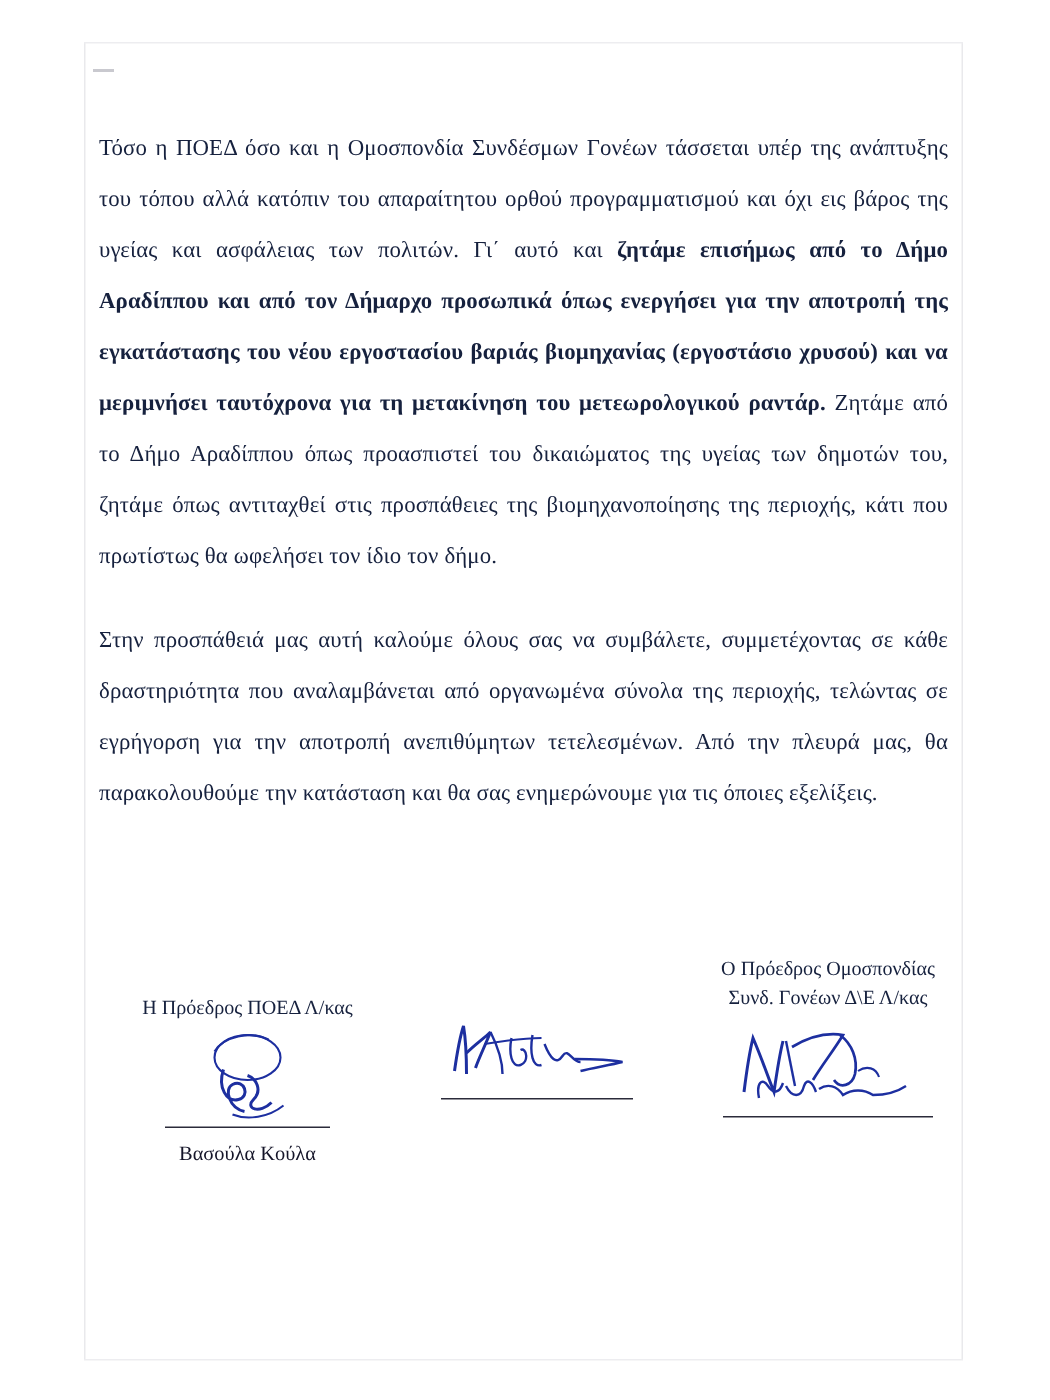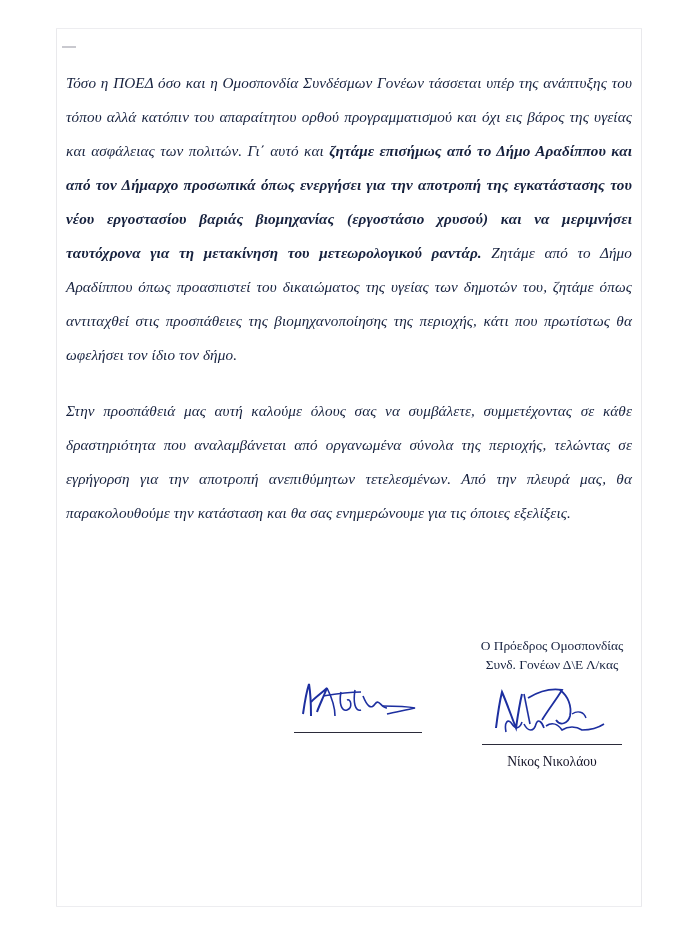--- a/index.html
+++ b/index.html
@@ -66,28 +66,27 @@
   }
 
   .content {
     position: absolute;
     left: 66px;
     top: 66px;
     width: 566px;
   }
 
   p.para {
-    margin: 0 0 22px 0;
+    margin: 16px 0 22px 0;
     font-size: 15.2px;
     line-height: 34px;
     text-align: justify;
     text-justify: inter-word;
     color: #16213e;
     letter-spacing: 0.1px;
-    font-style: italic;
   }
   p.para:last-child { margin-bottom: 0; }
 
   .bold {
     font-weight: bold;
   }
 
   .signatures {
     position: absolute;
     left: 60px;
@@ -153,20 +152,34 @@
     </p>
 
     <p class="para">
       <span>Στην προσπάθειά μας αυτή καλούμε όλους σας να συμβάλετε, συμμετέχοντας σε κάθε δραστηριότητα που αναλαμβάνεται από οργανωμένα σύνολα της περιοχής, τελώντας σε εγρήγορση για την αποτροπή ανεπιθύμητων τετελεσμένων. Από την πλευρά μας, θα παρακολουθούμε την κατάσταση και θα σας ενημερώνουμε για τις όποιες εξελίξεις.</span>
     </p>
 
   </div>
 
   <div class="signatures">
 
+    <div class="sig-block sig-1">
+      <div class="role">Η Πρόεδρος ΠΟΕΔ Λ/κας</div>
+      <div class="sig-art">
+        <svg width="120" height="66" viewBox="0 0 120 66" fill="none" xmlns="http://www.w3.org/2000/svg">
+          <ellipse cx="60" cy="20" rx="22" ry="15" stroke="#1d2fa0" stroke-width="1.4" fill="none"></ellipse>
+          <path d="M38 16 C44 6, 62 2, 74 8" stroke="#1d2fa0" stroke-width="1.4" fill="none"></path>
+          <path d="M44 28 C40 40, 46 50, 54 48 C62 46, 58 34, 50 38 C44 41, 48 54, 58 56" stroke="#1d2fa0" stroke-width="2" fill="none"></path>
+          <path d="M60 32 C66 34, 70 42, 64 48 C58 54, 68 58, 76 50" stroke="#1d2fa0" stroke-width="2" fill="none"></path>
+          <path d="M50 58 C60 62, 74 60, 84 52" stroke="#1d2fa0" stroke-width="1.4" fill="none"></path>
+        </svg>
+      </div>
+      <div class="sig-rule"></div>
+      <div class="name">Βασούλα Κούλα</div>
+    </div>
 
     <div class="sig-block sig-2">
       <div class="sig-art">
         <svg width="150" height="66" viewBox="0 0 150 66" fill="none" xmlns="http://www.w3.org/2000/svg">
           <path d="M20 48 C22 34, 24 24, 26 18 C28 30, 28 42, 28 50" stroke="#1d2fa0" stroke-width="2" fill="none"></path>
           <path d="M28 36 C34 30, 40 26, 44 22 C40 32, 36 40, 34 46" stroke="#1d2fa0" stroke-width="2" fill="none"></path>
           <path d="M44 22 C50 34, 52 42, 52 50" stroke="#1d2fa0" stroke-width="1.6" fill="none"></path>
           <path d="M40 30 C52 28, 64 26, 78 26" stroke="#1d2fa0" stroke-width="1.4" fill="none"></path>
           <path d="M58 26 C56 36, 58 46, 64 44 C70 42, 68 32, 64 34" stroke="#1d2fa0" stroke-width="1.6" fill="none"></path>
           <path d="M72 24 C70 36, 72 46, 78 44" stroke="#1d2fa0" stroke-width="1.6" fill="none"></path>
@@ -186,17 +199,16 @@
           <path d="M52 16 C54 26, 56 36, 58 46" stroke="#1d2fa0" stroke-width="1.6" fill="none"></path>
           <path d="M56 20 C66 14, 78 10, 90 12 C84 22, 76 32, 70 42" stroke="#1d2fa0" stroke-width="1.8" fill="none"></path>
           <path d="M88 12 C96 18, 100 28, 98 38 C96 46, 88 48, 84 42" stroke="#1d2fa0" stroke-width="1.8" fill="none"></path>
           <path d="M34 54 C32 44, 36 40, 40 46 C44 52, 48 50, 50 44" stroke="#1d2fa0" stroke-width="1.6" fill="none"></path>
           <path d="M52 46 C56 54, 62 54, 64 46 C66 40, 70 44, 72 50" stroke="#1d2fa0" stroke-width="1.6" fill="none"></path>
           <path d="M74 48 C80 44, 86 46, 90 52 C96 48, 104 48, 110 52 C118 52, 126 50, 132 46" stroke="#1d2fa0" stroke-width="1.6" fill="none"></path>
           <path d="M100 36 C106 32, 112 34, 114 40" stroke="#1d2fa0" stroke-width="1.4" fill="none"></path>
         </svg>
       </div>
       <div class="sig-rule"></div>
-      <div class="name">Νίκος Νικολάου</div>
     </div>
 
   </div>
 </div>
 
 </body></html>

